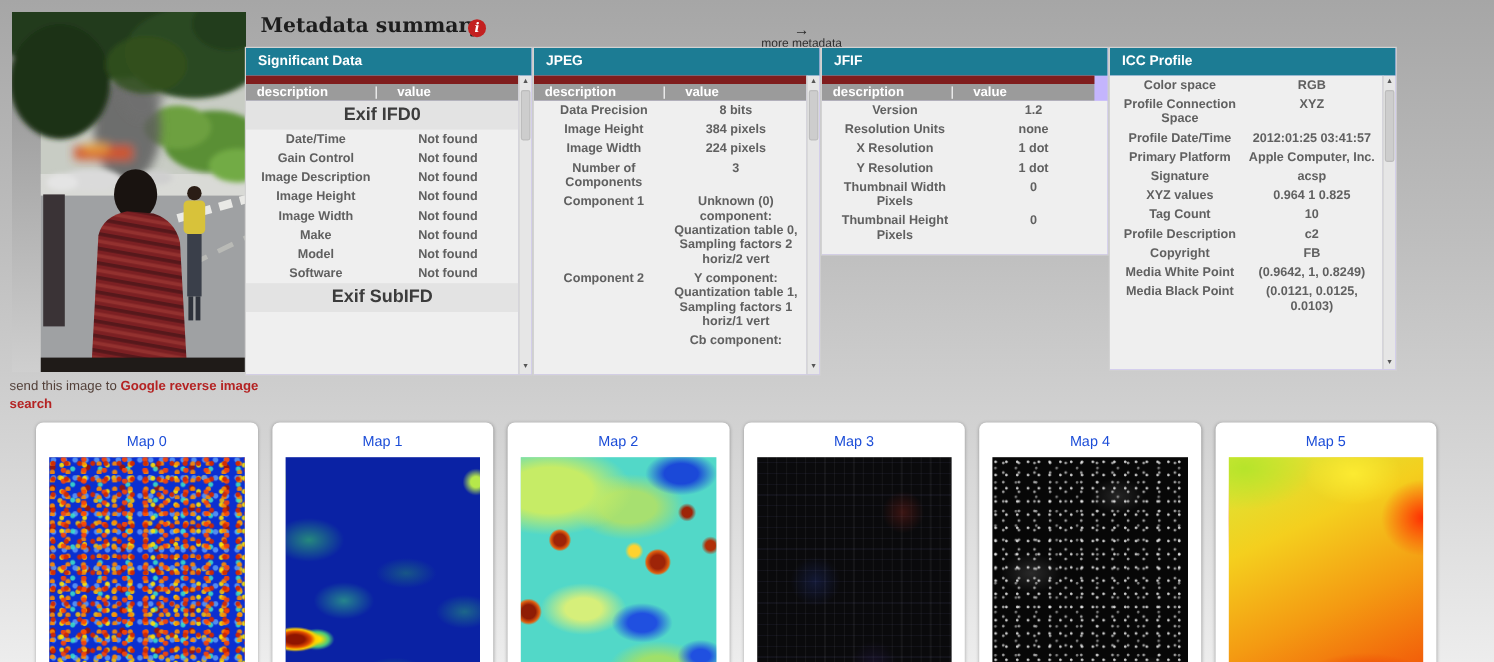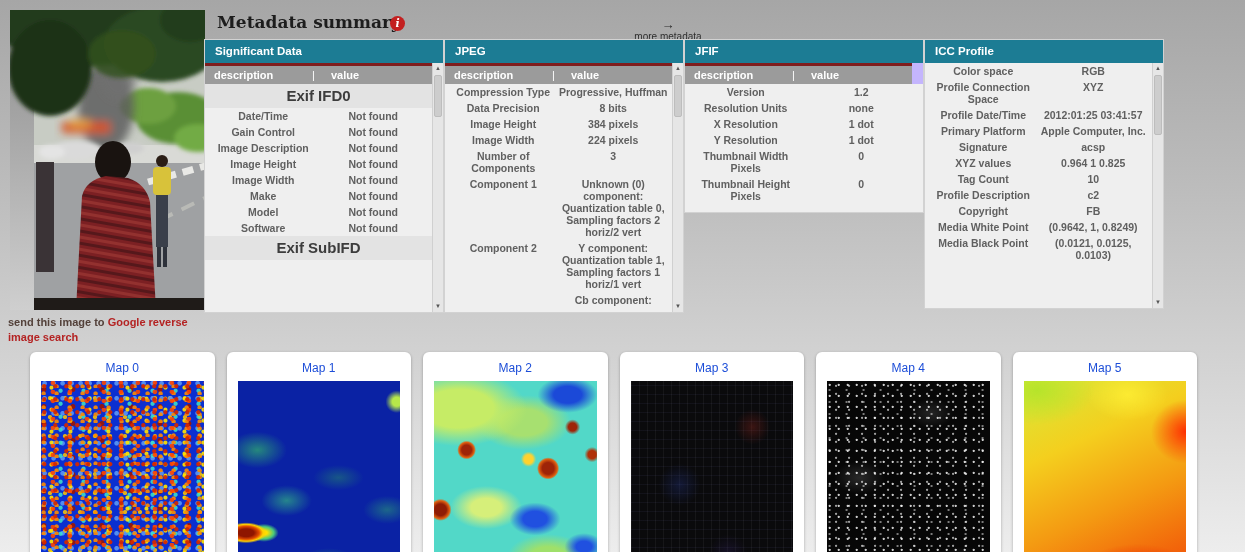--- a/index.html
+++ b/index.html
@@ -6,42 +6,42 @@
   body{
     width:1245px;height:552px;position:relative;overflow:hidden;
     font-family:"Liberation Sans",sans-serif;
     background:linear-gradient(180deg,#a6a6a6 0%,#bdbdbd 35%,#d6d6d6 70%,#ededed 100%);
   }
   
   .thumb{position:absolute;left:10px;top:10px;width:195px;height:300px;}
   .thumb svg{display:block;}
   
   .rev-search{position:absolute;left:8px;top:315px;width:208px;font-size:11px;line-height:15px;}
-  .rev-prefix{color:#53413a;font-weight:700;}
+  .rev-prefix{color:#53413a;font-weight:400;}
   .rev-link{color:#b42323;font-weight:700;cursor:pointer;}
   
   .meta-head{position:absolute;left:217px;top:12px;height:28px;}
   .meta-title{font-family:"DejaVu Serif",serif;font-size:17px;font-weight:700;color:#1d1d1d;display:inline-block;}
   .info-icon{position:absolute;left:173px;top:4px;width:15px;height:15px;border-radius:50%;
     background:#c32020;color:#fff;font-family:"DejaVu Serif",serif;font-weight:700;font-style:italic;
     font-size:11px;text-align:center;line-height:15px;cursor:pointer;}
   .more-fields{position:absolute;left:408px;top:6px;width:86px;text-align:center;cursor:pointer;}
   .more-arrow{font-size:13px;color:#2b2b2b;line-height:13px;}
   .more-label{font-size:10px;color:#2f2f2f;line-height:12px;}
   
   .panels{position:absolute;left:205px;top:40px;display:flex;gap:2px;}
   .panel{width:238px;position:relative;background:#c4b5fd;overflow:hidden;box-shadow:0 0 0 1px #d2d2d2;}
   .panel:nth-child(1){height:272px;}
   .panel:nth-child(2){height:272px;}
   .panel:nth-child(3){height:172px;}
   .panel:nth-child(4){height:268px;}
   .panel-header{height:23px;background:#1c7c94;color:#fff;font-size:11.5px;font-weight:700;
     line-height:23px;padding:0 10px;box-sizing:border-box;}
   .panel-sub{position:absolute;left:0;right:11px;top:23px;height:21px;background:#9b9b9b;color:#fff;
-    font-size:11px;font-weight:700;display:flex;align-items:center;padding-left:9px;border-top:3px solid #7f1d1d;box-sizing:border-box;}
+    font-size:11px;font-weight:700;display:flex;align-items:center;padding-left:9px;border-top:7px solid #7f1d1d;box-sizing:border-box;}
   .sub-desc{width:45%;}
   .sub-val::before{content:"|";padding-right:16px;font-weight:400;}
   .rows{position:absolute;left:0;right:11px;bottom:0;overflow:hidden;background:#efefef;}
   .rows.with-sub{top:44px;}
   .rows.no-sub{top:23px;}
   .rows.full-w{right:0;}
   .t-row{display:grid;grid-template-columns:46% 1fr;column-gap:6px;padding:2px 4px 2px 9px;
     font-size:10.5px;font-weight:700;line-height:12px;color:#606060;text-align:center;}
   .t-section{text-align:center;font-size:15px;font-weight:700;line-height:12px;color:#3c3c3c;
     background:#e3e3e3;padding:6px 0;}
@@ -274,24 +274,20 @@
       </div>
     </div>
     <div class="panel">
       <div class="panel-header">JPEG</div>
       <div class="panel-sub">
         <span class="sub-desc">description</span>
         <span class="sub-val">value</span>
       </div>
       <div class="rows with-sub">
         <div class="t-row">
-          <span class="cell-desc">Compression Type</span>
-          <span class="cell-val">Progressive, Huffman</span>
-        </div>
-        <div class="t-row">
           <span class="cell-desc">Data Precision</span>
           <span class="cell-val">8 bits</span>
         </div>
         <div class="t-row">
           <span class="cell-desc">Image Height</span>
           <span class="cell-val">384 pixels</span>
         </div>
         <div class="t-row">
           <span class="cell-desc">Image Width</span>
           <span class="cell-val">224 pixels</span>

